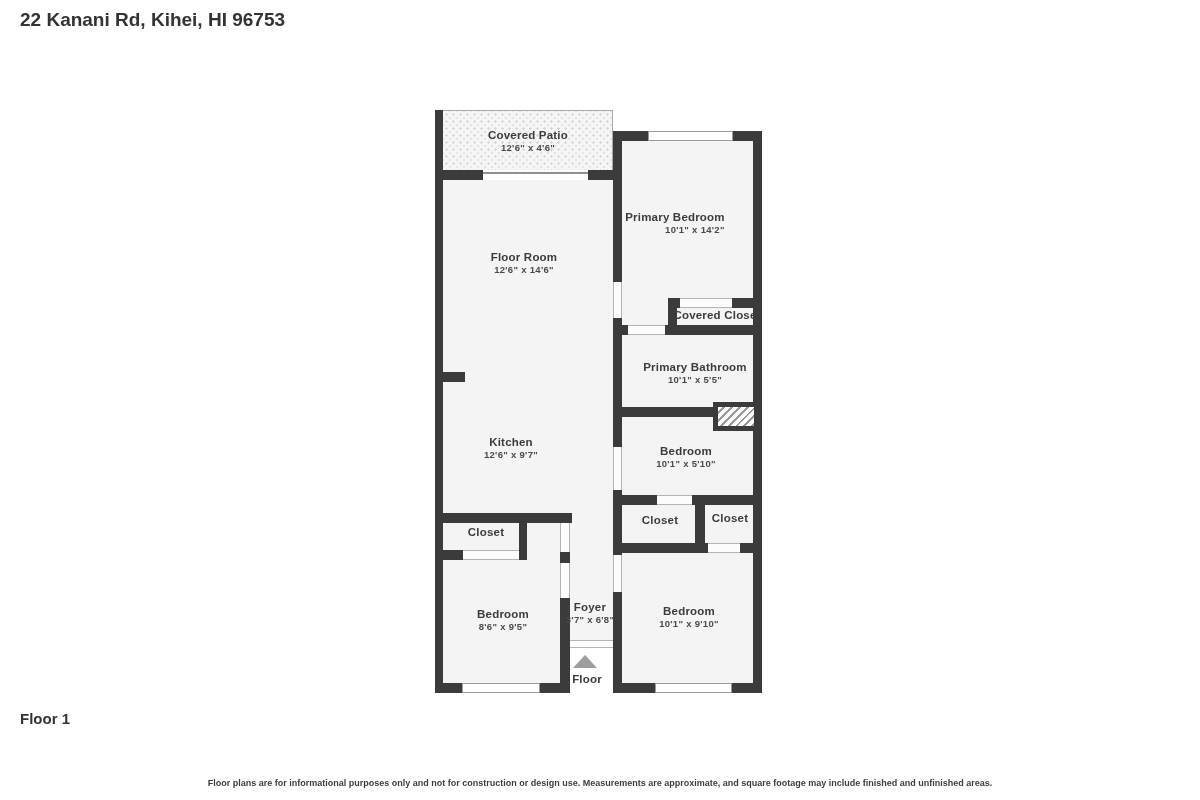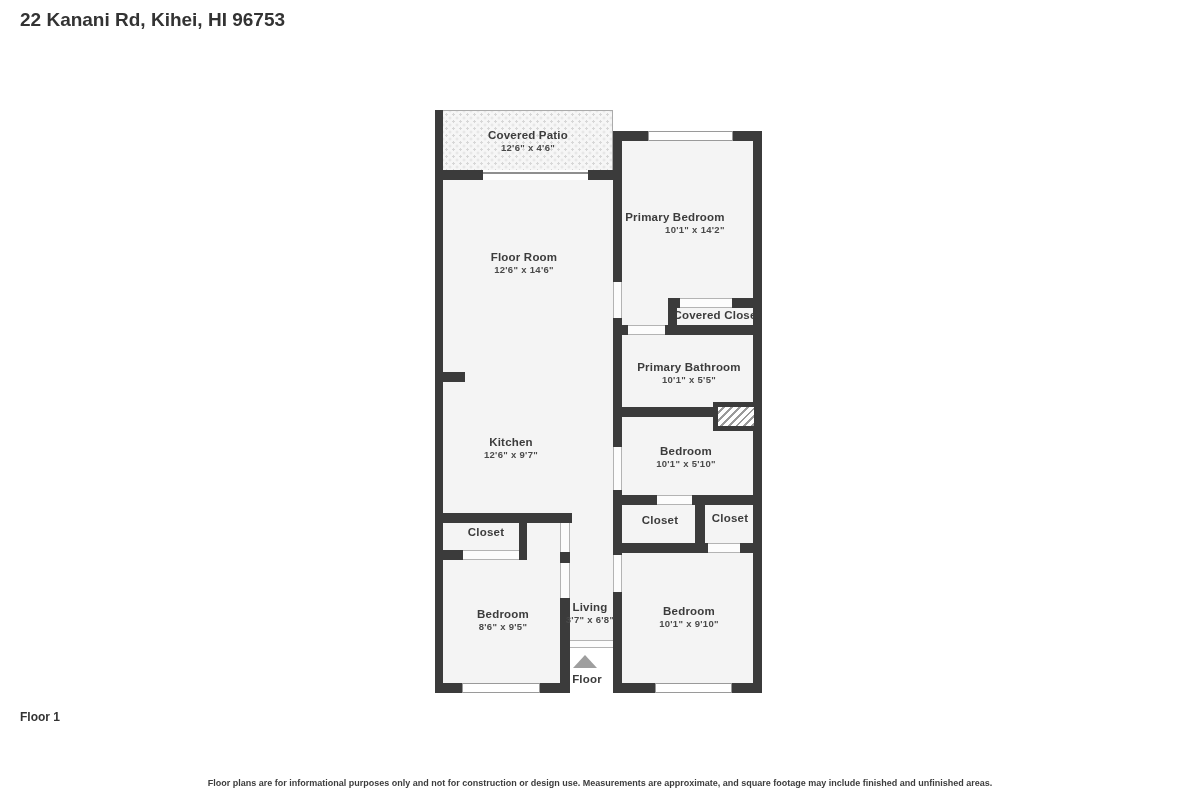--- a/index.html
+++ b/index.html
@@ -27,21 +27,21 @@
   }
   .slider{
     position:absolute;
     background:linear-gradient(#ffffff 0 2px,#8f8f8f 2px 4px,#ffffff 4px 100%);
   }
   .lbl{position:absolute;transform:translate(-50%,-50%);text-align:center;white-space:nowrap;color:#3c3c3c;}
   .lbl .nm{font-size:11.5px;font-weight:700;line-height:1.15;letter-spacing:.2px;}
   .lbl .dm{font-size:9.5px;font-weight:700;line-height:1.3;letter-spacing:.3px;color:#4a4a4a;}
   .tri{position:absolute;width:0;height:0;border-left:12px solid transparent;border-right:12px solid transparent;border-bottom:13px solid #9e9e9e;}
   #title{position:absolute;left:20px;top:9px;font-size:19px;font-weight:700;color:#333333;}
-  #floor{position:absolute;left:20px;top:710px;font-size:12px;font-weight:700;color:#333333;}
+  #floor{position:absolute;left:20px;top:710px;font-size:15px;font-weight:700;color:#333333;}
   #disclaimer{position:absolute;left:0;top:778px;width:1200px;text-align:center;font-size:9px;font-weight:700;color:#3d3d3d;}
 </style>
 </head>
 <body>
 
 <div id="title">22 Kanani Rd, Kihei, HI 96753</div>
 
 <div id="plan">
 
   <div class="f" style="left:8px;top:62px;width:179px;height:353px;"></div>
@@ -117,21 +117,21 @@
     <div class="nm">Floor Room</div>
     <div class="dm">12'6" x 14'6"</div>
   </div>
   <div class="lbl" style="left:240px;top:116px;text-align:right;">
     <div class="nm">Primary Bedroom</div>
     <div class="dm">10'1" x 14'2"</div>
   </div>
   <div class="lbl" style="left:282px;top:208px;">
     <div class="nm">Covered Closet</div>
   </div>
-  <div class="lbl" style="left:254px;top:266px;text-align:center;">
+  <div class="lbl" style="left:260px;top:266px;text-align:center;">
     <div class="nm">Primary Bathroom</div>
     <div class="dm">10'1" x 5'5"</div>
   </div>
   <div class="lbl" style="left:76px;top:341px;">
     <div class="nm">Kitchen</div>
     <div class="dm">12'6" x 9'7"</div>
   </div>
   <div class="lbl" style="left:251px;top:350px;">
     <div class="nm">Bedroom</div>
     <div class="dm">10'1" x 5'10"</div>
@@ -143,21 +143,21 @@
     <div class="nm">Closet</div>
   </div>
   <div class="lbl" style="left:51px;top:425px;">
     <div class="nm">Closet</div>
   </div>
   <div class="lbl" style="left:68px;top:513px;">
     <div class="nm">Bedroom</div>
     <div class="dm">8'6" x 9'5"</div>
   </div>
   <div class="lbl" style="left:155px;top:506px;">
-    <div class="nm">Living</div>
+    <div class="nm">Foyer</div>
     <div class="dm">3'7" x 6'8"</div>
   </div>
   <div class="lbl" style="left:254px;top:510px;">
     <div class="nm">Bedroom</div>
     <div class="dm">10'1" x 9'10"</div>
   </div>
   <div class="lbl" style="left:152px;top:572px;">
     <div class="nm">Floor</div>
   </div>
 </div>

